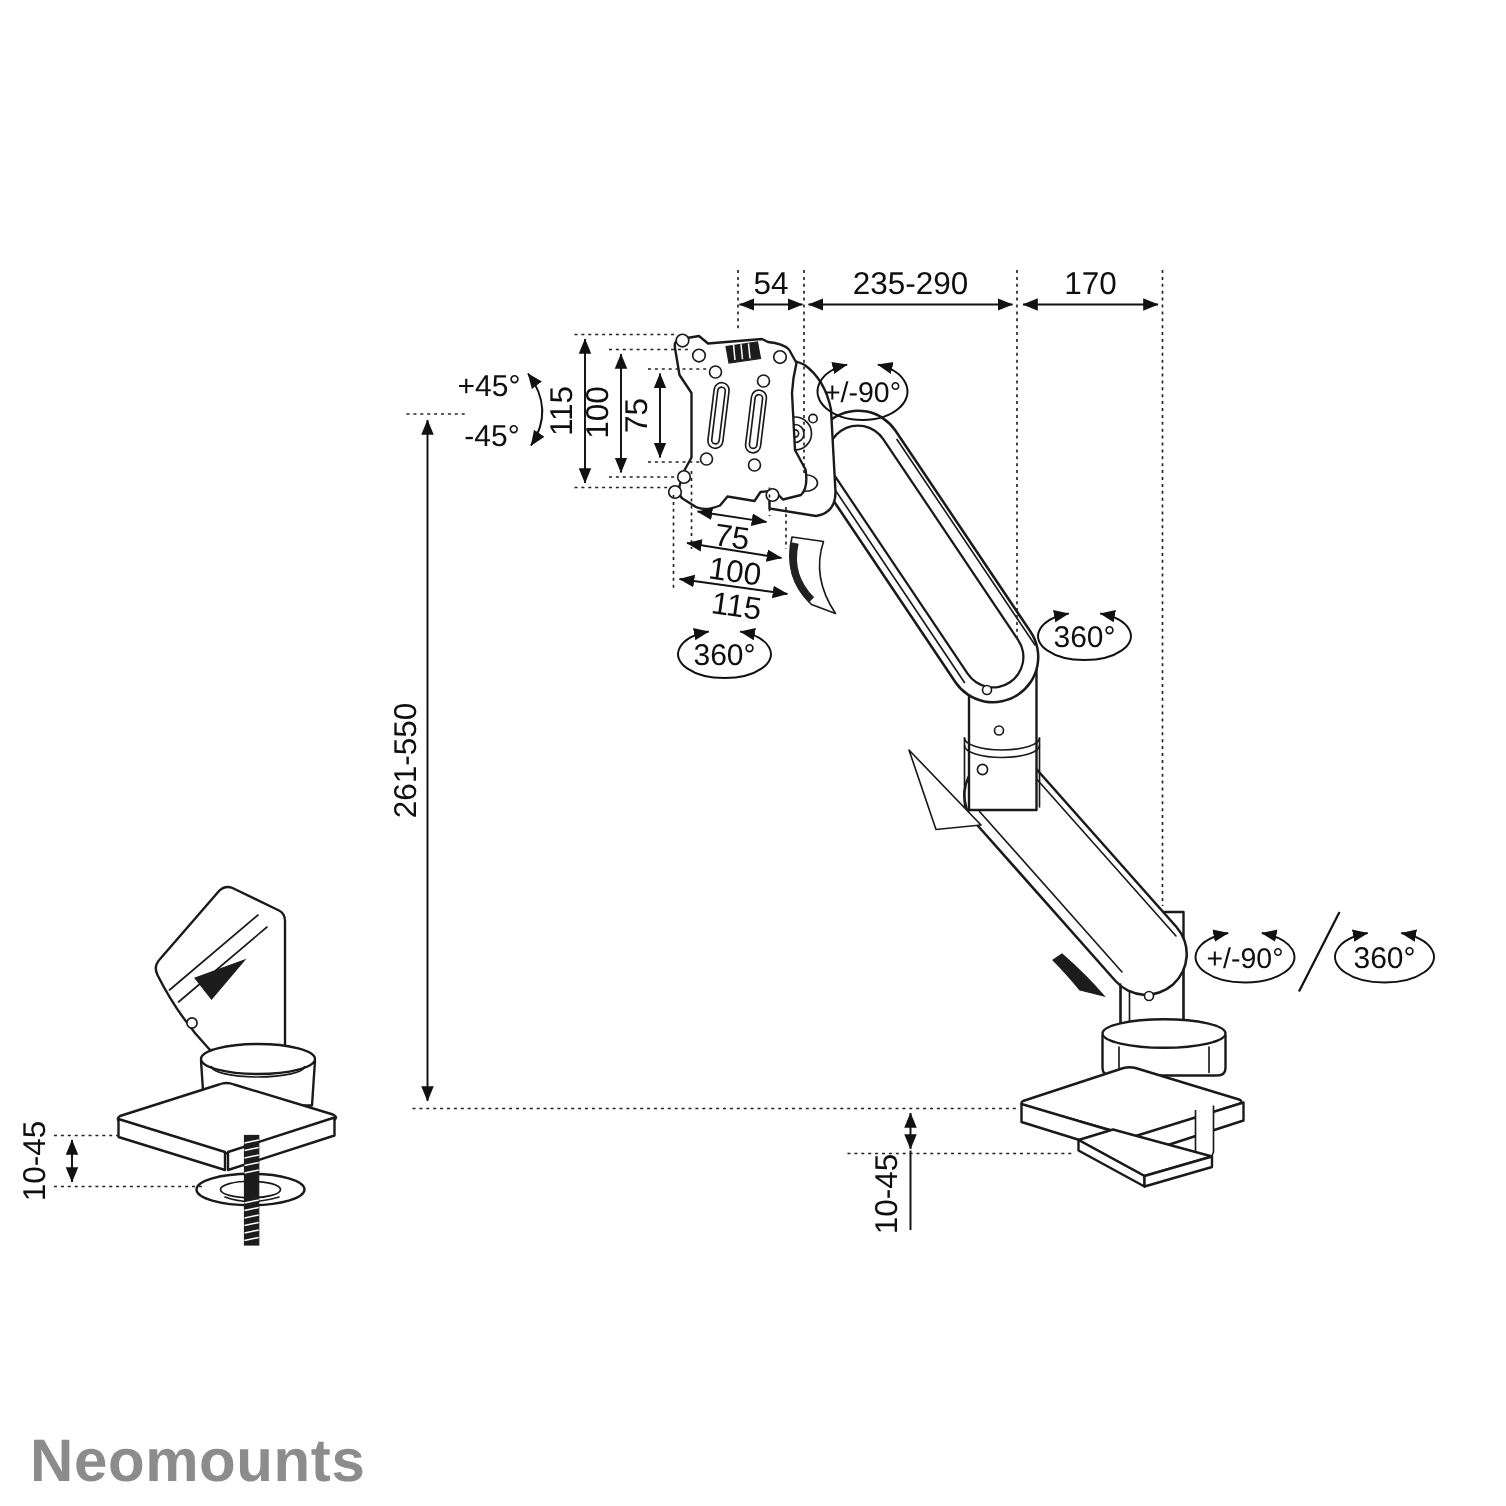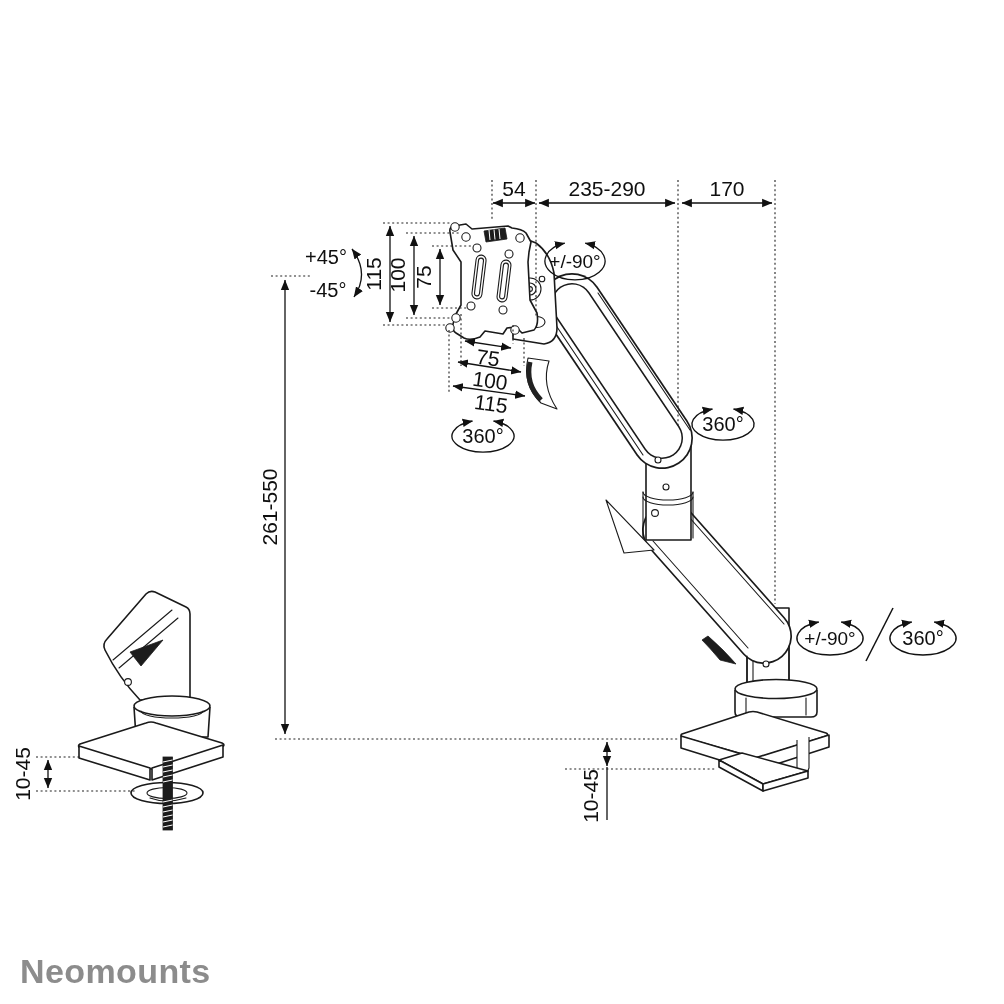--- a/index.html
+++ b/index.html
@@ -7,21 +7,21 @@
   svg{position:absolute;left:0;top:0;}
   .outline{fill:#ffffff;stroke:#1a1a1a;stroke-width:1.6;stroke-linejoin:round;}
   .outline-thin{fill:#ffffff;stroke:#1a1a1a;stroke-width:1.1;stroke-linejoin:round;}
   .detail{fill:none;stroke:#1a1a1a;stroke-width:1.1;stroke-linecap:round;}
   .dark{fill:#1c1c1c;stroke:#1c1c1c;stroke-width:0.8;}
   .dim-line{fill:none;stroke:#111;stroke-width:1.3;}
   .ext{fill:none;stroke:#222;stroke-width:1.1;stroke-dasharray:2 2.6;}
   .dim-text{font-family:"Liberation Sans",sans-serif;font-size:21px;fill:#0f0f0f;}
   .rot-text{font-family:"Liberation Sans",sans-serif;font-size:20px;fill:#0f0f0f;}
   .rot-text-sm{font-family:"Liberation Sans",sans-serif;font-size:19px;fill:#0f0f0f;}
-  .logo{position:absolute;left:20px;top:952px;font-size:34px;font-weight:600;letter-spacing:.4px;color:#8c8c8c;font-family:"Liberation Sans",sans-serif;}
+  .logo{position:absolute;left:20px;top:952px;font-size:40px;font-weight:600;letter-spacing:.4px;color:#8c8c8c;font-family:"Liberation Sans",sans-serif;}
 </style>
 </head>
 <body>
 
 <div id="stage">
 <svg width="1004" height="1004" viewBox="0 0 1004 1004">
   <defs>
     <marker id="arr" viewBox="0 0 10 10" refX="9.5" refY="5" markerWidth="8" markerHeight="8" orient="auto-start-reverse">
       <path d="M0,1 L9.8,5 L0,9 Z" fill="#111"></path>
     </marker>

